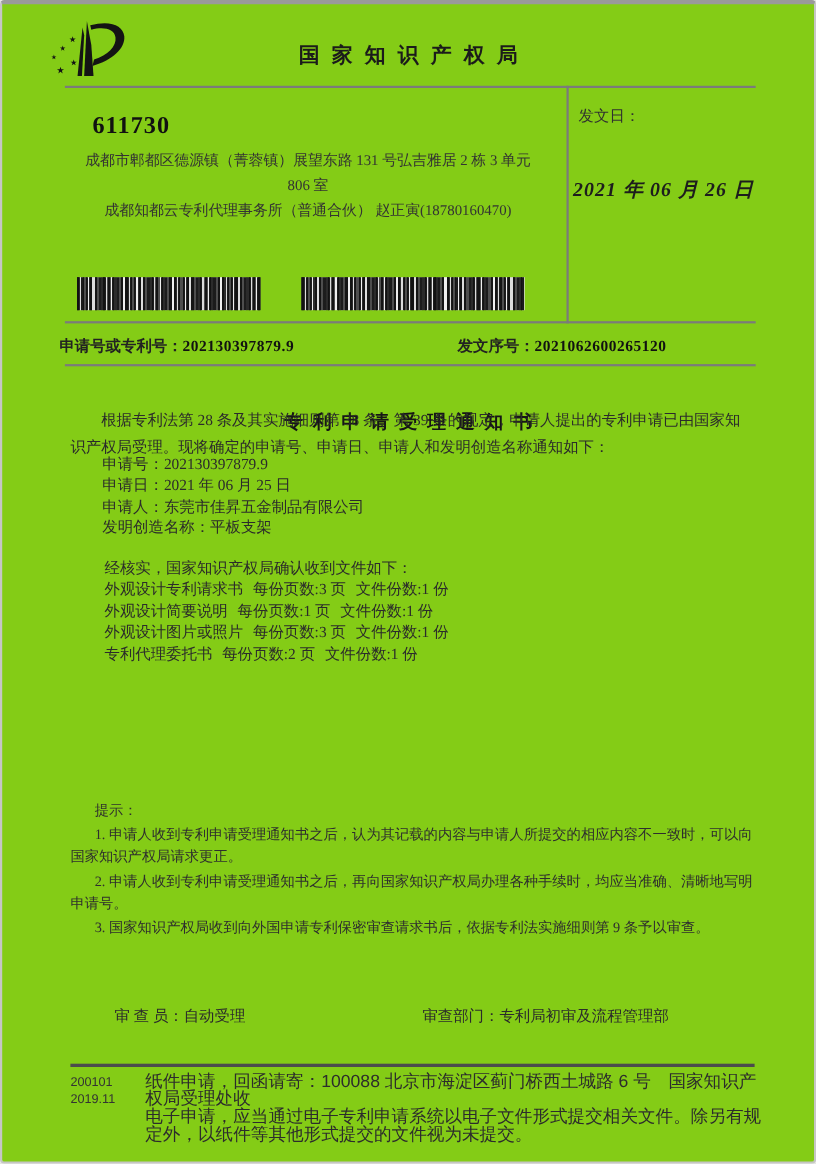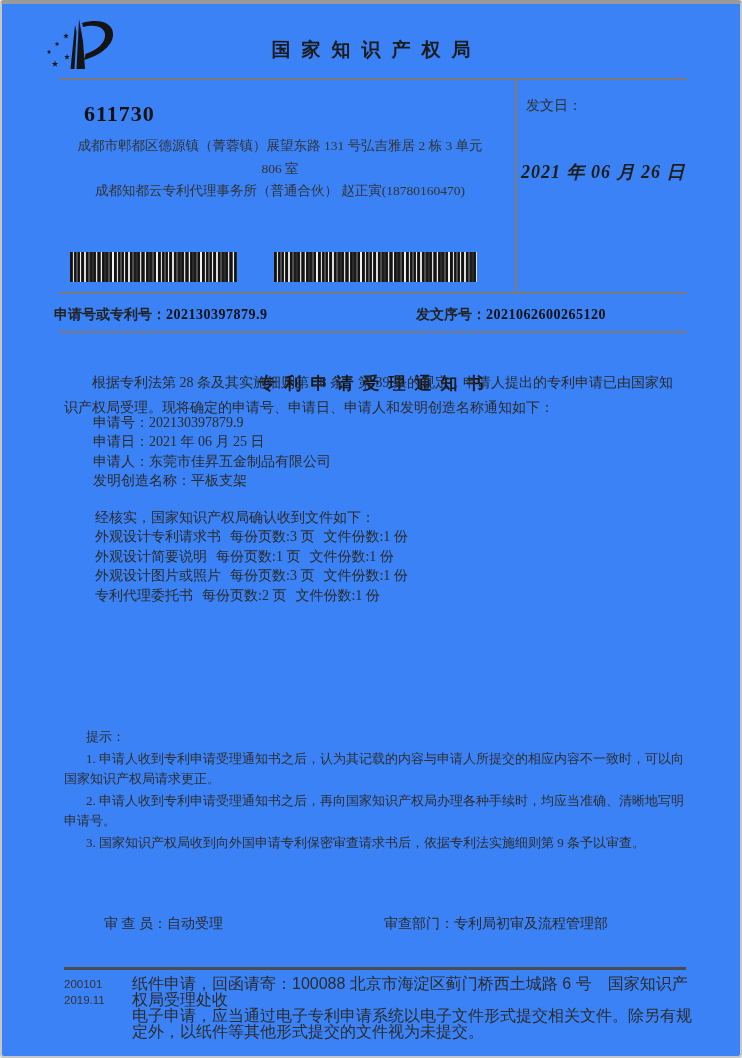--- a/index.html
+++ b/index.html
@@ -1,17 +1,17 @@
 <!DOCTYPE html>
 <html><head>
 <meta charset="utf-8">
 <style>
   html,body{margin:0;padding:0;background:#e9e9e9;}
   .page{
-    position:relative;width:742px;height:1058px;margin:0 auto;background:#3b82f6;
+    position:relative;width:742px;height:1058px;margin:0 auto;background:#84cc16;
     box-sizing:border-box;border:2px solid #c6c6c6;border-top:4px solid #9a9a9a;
     border-radius:4px;overflow:hidden;
     font-family:"Liberation Serif","DejaVu Serif",serif;color:#262626;
   }
   .abs{position:absolute;}
   
   .logo{left:40px;top:13px;width:76px;height:54px;}
   .agency-title{left:0;right:0;top:33px;text-align:center;
     font-family:"Liberation Sans","DejaVu Sans",sans-serif;font-weight:bold;
     font-size:19px;letter-spacing:11px;text-indent:11px;color:#1b1b1b;}

